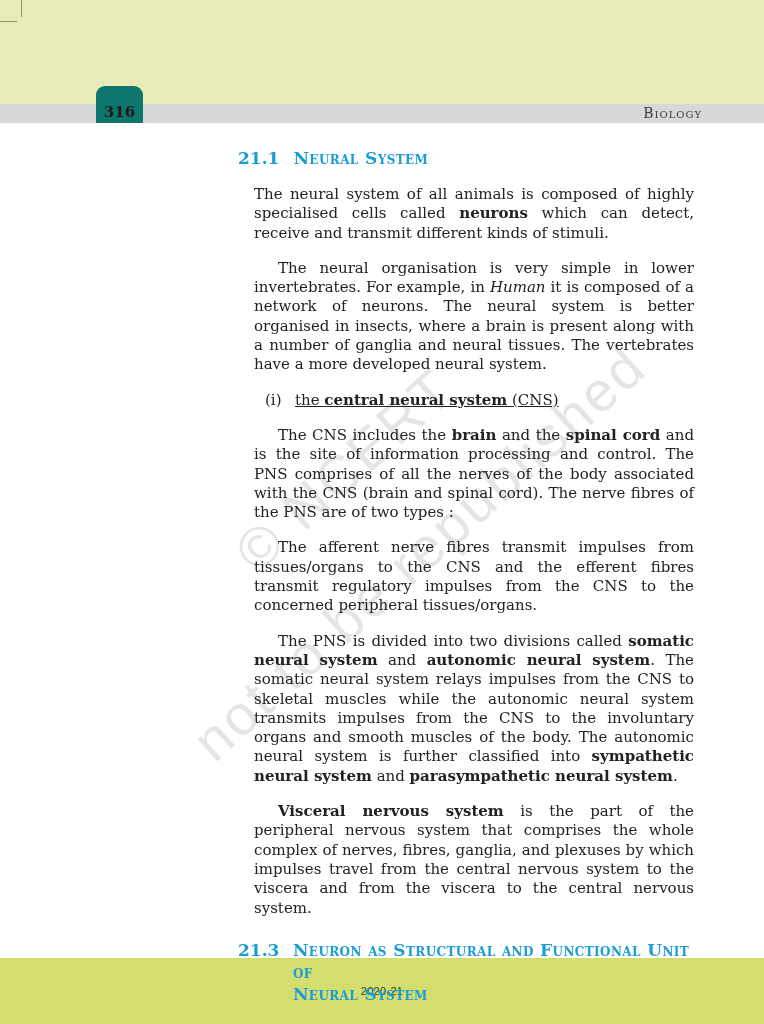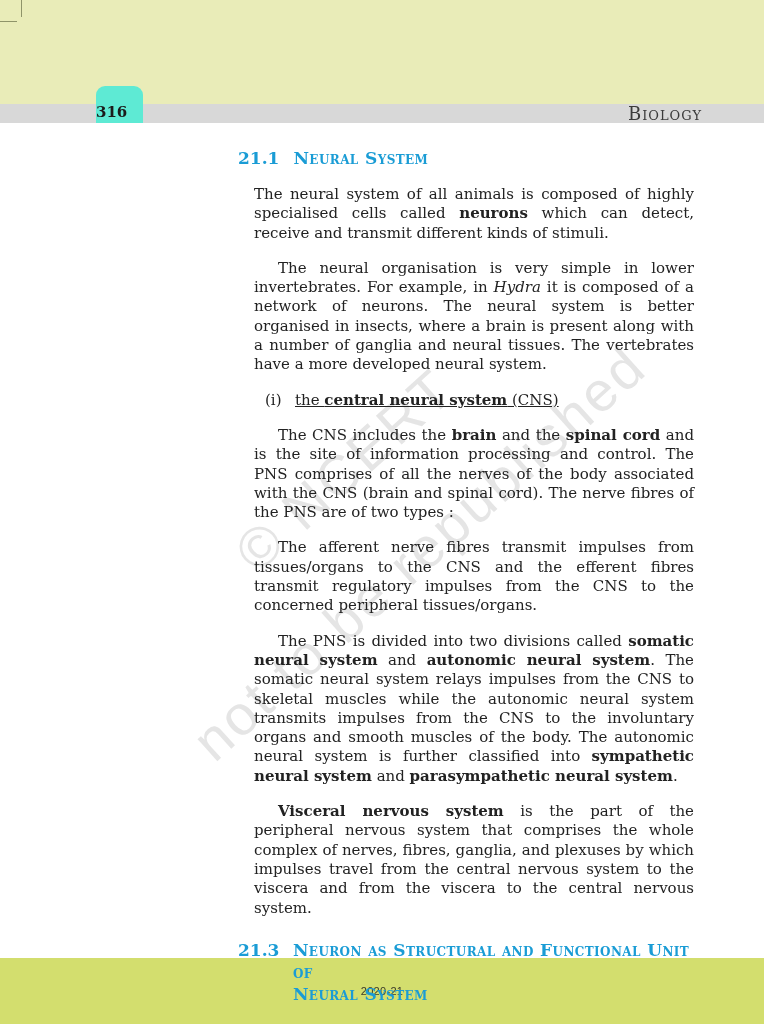--- a/index.html
+++ b/index.html
@@ -19,27 +19,27 @@
     color:var(--body-text);
     overflow:hidden;
   }
   .page{position:relative;width:764px;height:1024px;overflow:hidden;background:#ffffff;}
 
   
   .top-band{position:absolute;top:0;left:0;width:764px;height:104px;background:var(--top-band);}
   .header-bar{position:absolute;top:104px;left:0;width:764px;height:19px;background:var(--header-bar);}
   .page-tab{
     position:absolute;top:86px;left:96px;width:47px;height:37px;
-    background:#5eead4;border-radius:9px 9px 0 0;
-    display:flex;align-items:flex-end;
+    background:#0f766e;border-radius:9px 9px 0 0;
+    display:flex;align-items:flex-end;justify-content:center;
   }
   .page-num{font-weight:bold;font-size:15px;color:#1b1b1b;line-height:21px;}
   .book-title{
     position:absolute;right:62px;top:104px;height:19px;line-height:19px;
-    font-variant:small-caps;font-size:18px;letter-spacing:1px;color:#3b3b3b;
+    font-variant:small-caps;font-size:14px;letter-spacing:1px;color:#3b3b3b;
   }
 
   
   .mark{position:absolute;background:var(--crop-mark);}
   .m-tl-v{left:21px;top:0;width:1px;height:17px;}
   .m-tl-h{left:0;top:21px;width:17px;height:1px;}
   .m-bl-h{left:0;top:1001px;width:17px;height:1px;}
   .m-bl-v{left:21px;top:1005px;width:1px;height:19px;}
   .m-br-v{right:0;top:998px;width:2px;height:26px;background:#a9b84b;}
 
@@ -111,21 +111,21 @@
     <div>© NCERT</div>
     <div>not to be republished</div>
   </div>
 
   <main class="content" id="content">
       <div class="section-heading">
         <span class="section-number">21.1</span>
         <span class="section-title">Neural System</span>
       </div>
       <div class="para"><span>The neural system of all animals is composed of highly specialised cells called </span><b>neurons</b><span> which can detect, receive and transmit different kinds of stimuli.</span></div>
-      <div class="para indent"><span>The neural organisation is very simple in lower invertebrates. For example, in </span><i>Hydra</i><span> it is composed of a network of neurons. The neural system is better organised in insects, where a brain is present along with a number of ganglia and neural tissues. The vertebrates have a more developed neural system.</span></div>
+      <div class="para indent"><span>The neural organisation is very simple in lower invertebrates. For example, in </span><i>Human</i><span> it is composed of a network of neurons. The neural system is better organised in insects, where a brain is present along with a number of ganglia and neural tissues. The vertebrates have a more developed neural system.</span></div>
       <div class="item"><span class="marker">(i)</span><span>the </span><b>central neural system</b><span> (CNS)</span></div>
       <div class="para indent"><span>The CNS includes the </span><b>brain</b><span> and the </span><b>spinal cord</b><span> and is the site of information processing and control. The PNS comprises of all the nerves of the body associated with the CNS (brain and spinal cord). The nerve fibres of the PNS are of two types :</span></div>
       <div class="para indent"><span>The afferent nerve fibres transmit impulses from tissues/organs to the CNS and the efferent fibres transmit regulatory impulses from the CNS to the concerned peripheral tissues/organs.</span></div>
       <div class="para indent"><span>The PNS is divided into two divisions called </span><b>somatic neural system</b><span> and </span><b>autonomic neural system</b><span>. The somatic neural system relays impulses from the CNS to skeletal muscles while the autonomic neural system transmits impulses from the CNS to the involuntary organs and smooth muscles of the body. The autonomic neural system is further classified into </span><b>sympathetic neural system</b><span> and </span><b>parasympathetic neural system</b><span>.</span></div>
       <div class="para indent"><b>Visceral nervous system</b><span> is the part of the peripheral nervous system that comprises the whole complex of nerves, fibres, ganglia, and plexuses by which impulses travel from the central nervous system to the viscera and from the viscera to the central nervous system.</span></div>
       <div class="section-heading">
         <span class="section-number">21.3</span>
         <span class="section-title">Neuron as Structural and Functional Unit of
 Neural System</span>
       </div>

